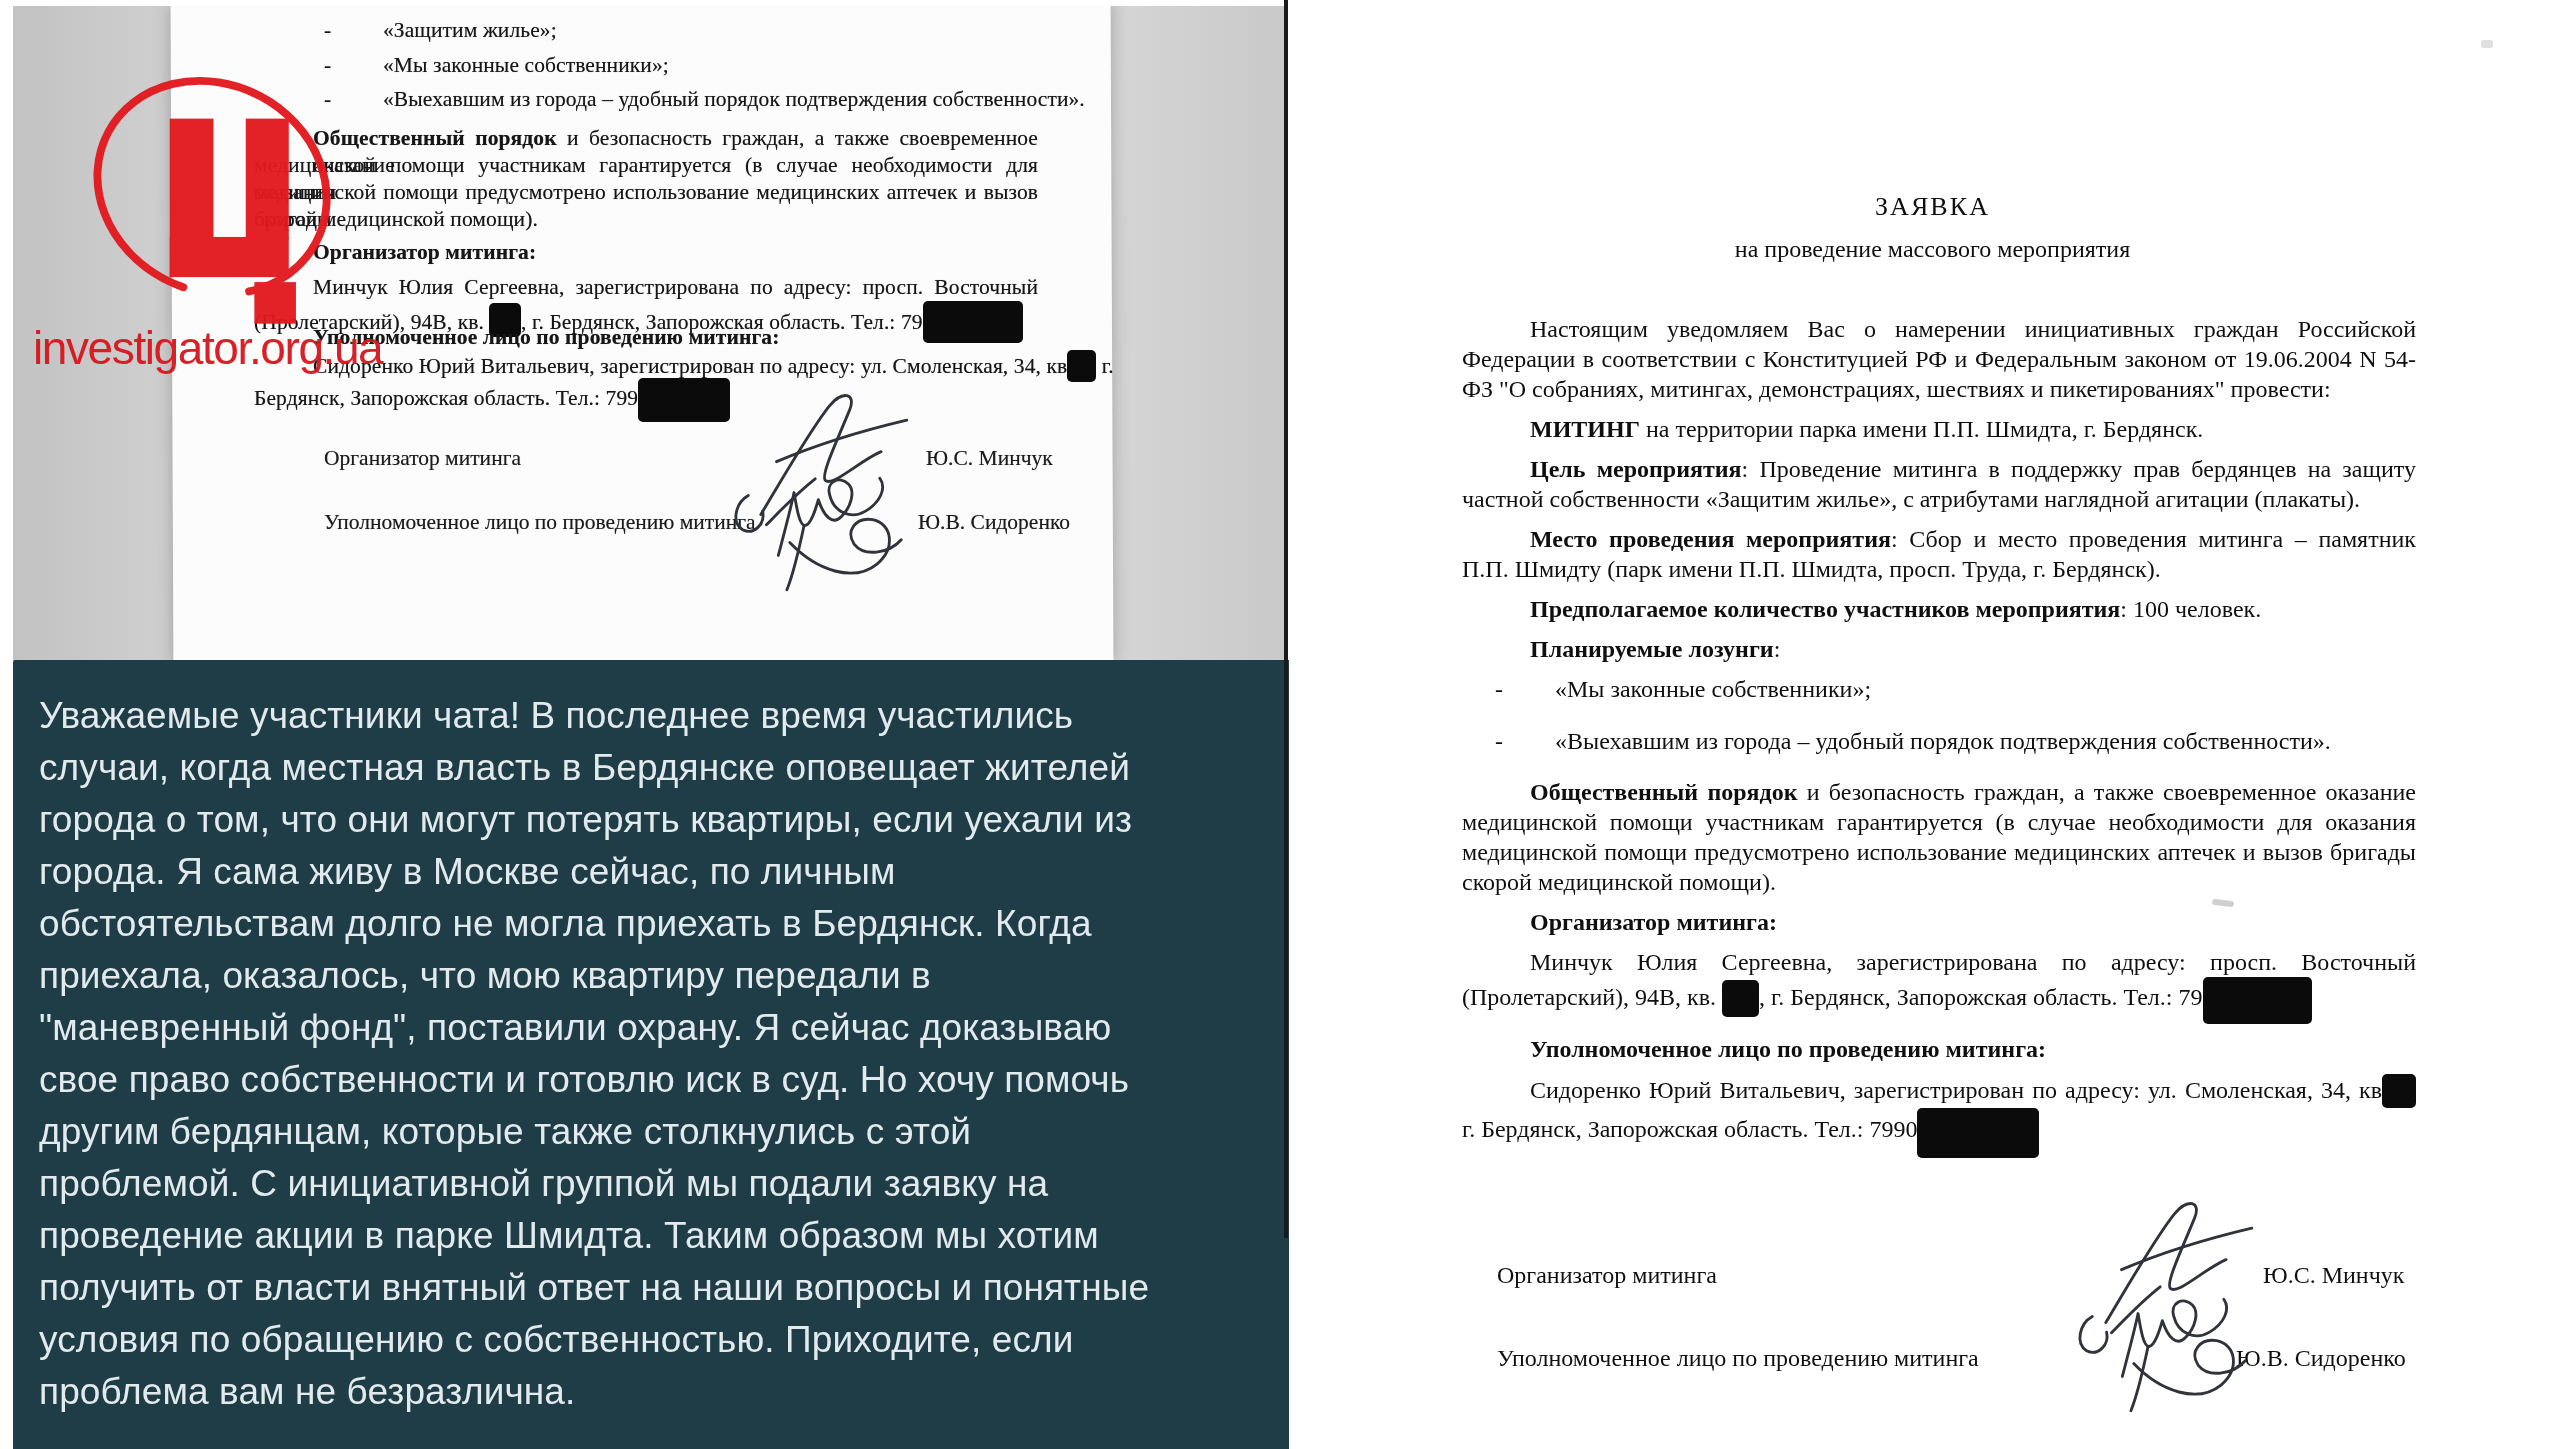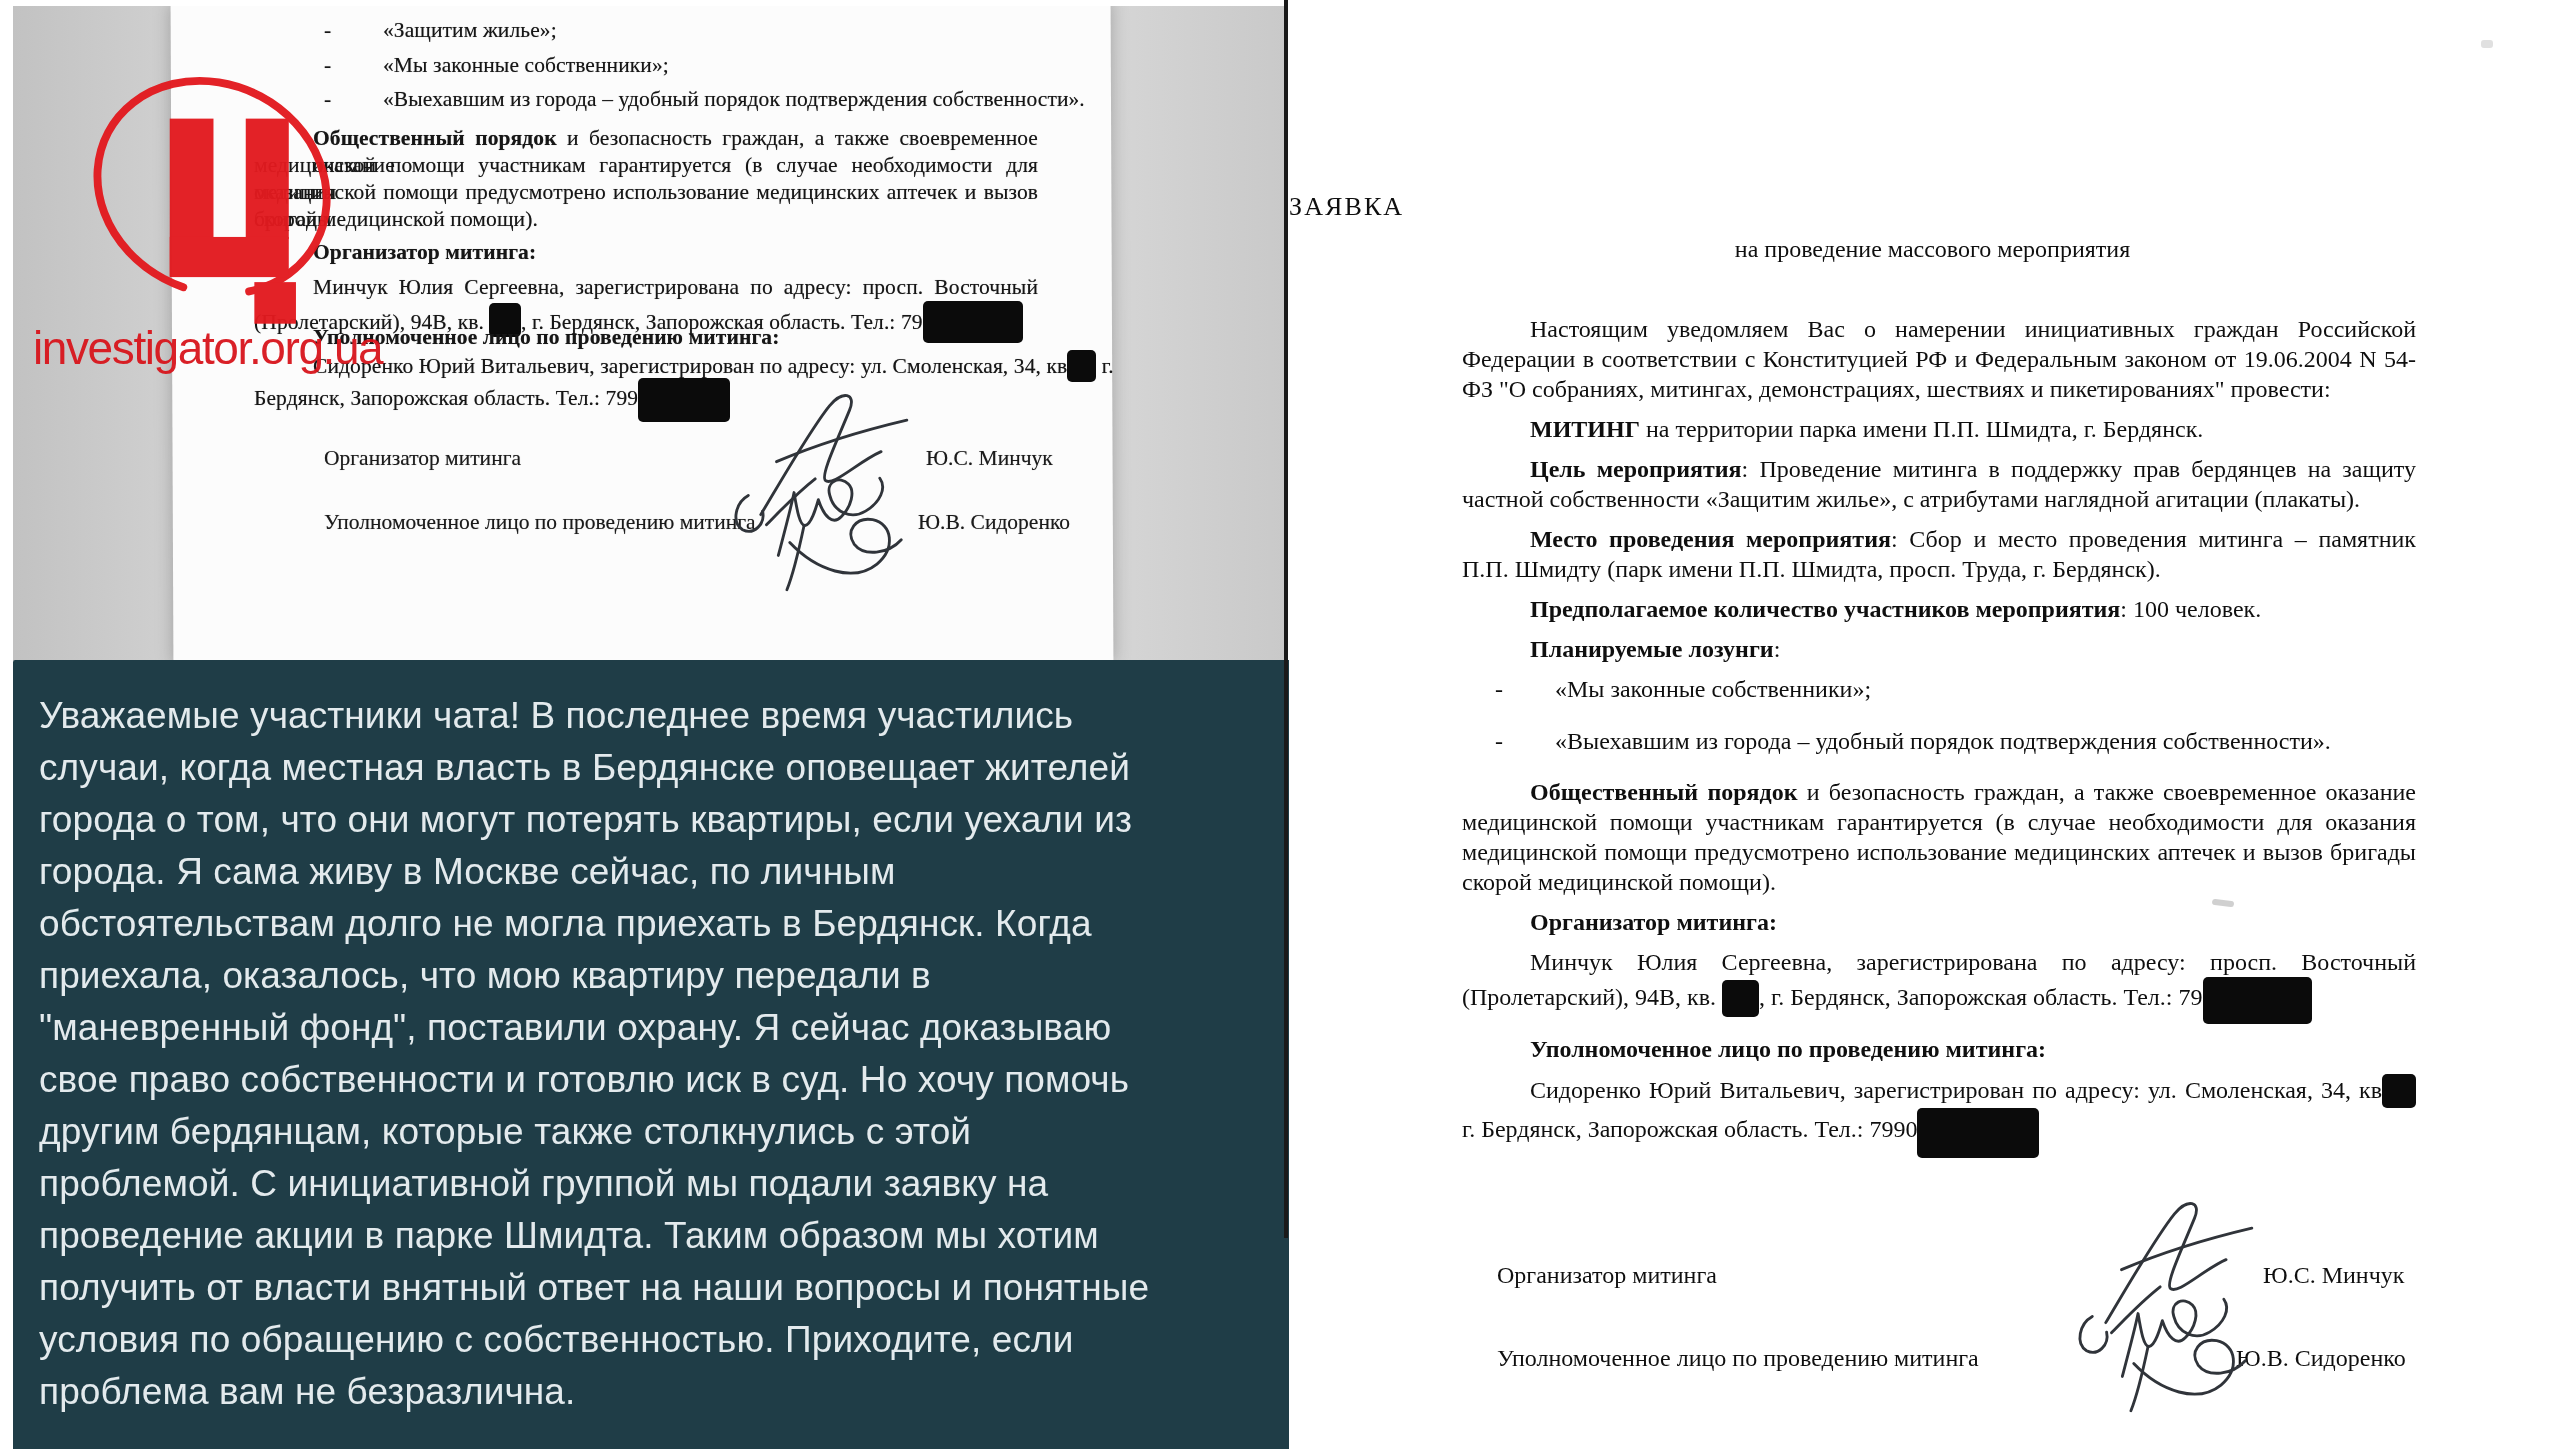--- a/index.html
+++ b/index.html
@@ -71,21 +71,21 @@
   #divider-line{left:1284px;top:0;width:4.3px;height:1238px;background:#1a1a1a;}
 
   
   #right-doc{left:1289px;top:0;width:1287px;height:1450px;background:#ffffff;color:#0f0f0f;}
   #recipient{
     position:absolute;top:39px;right:165px;
     text-align:right;font-size:24px;line-height:31.5px;
   }
   #doc-title{
     position:absolute;top:192px;left:0;width:100%;
-    text-align:left;font-size:26px;letter-spacing:2.1px;
+    text-align:center;font-size:26px;letter-spacing:2.1px;
   }
   #doc-subtitle{
     position:absolute;top:236px;left:0;width:100%;
     text-align:center;font-size:24px;
   }
   #rbody{
     position:absolute;left:173px;top:314px;width:954px;
     font-size:24px;line-height:30px;text-align:justify;
   }
   #rbody p{margin:0 0 10px 0;text-indent:68px;}

